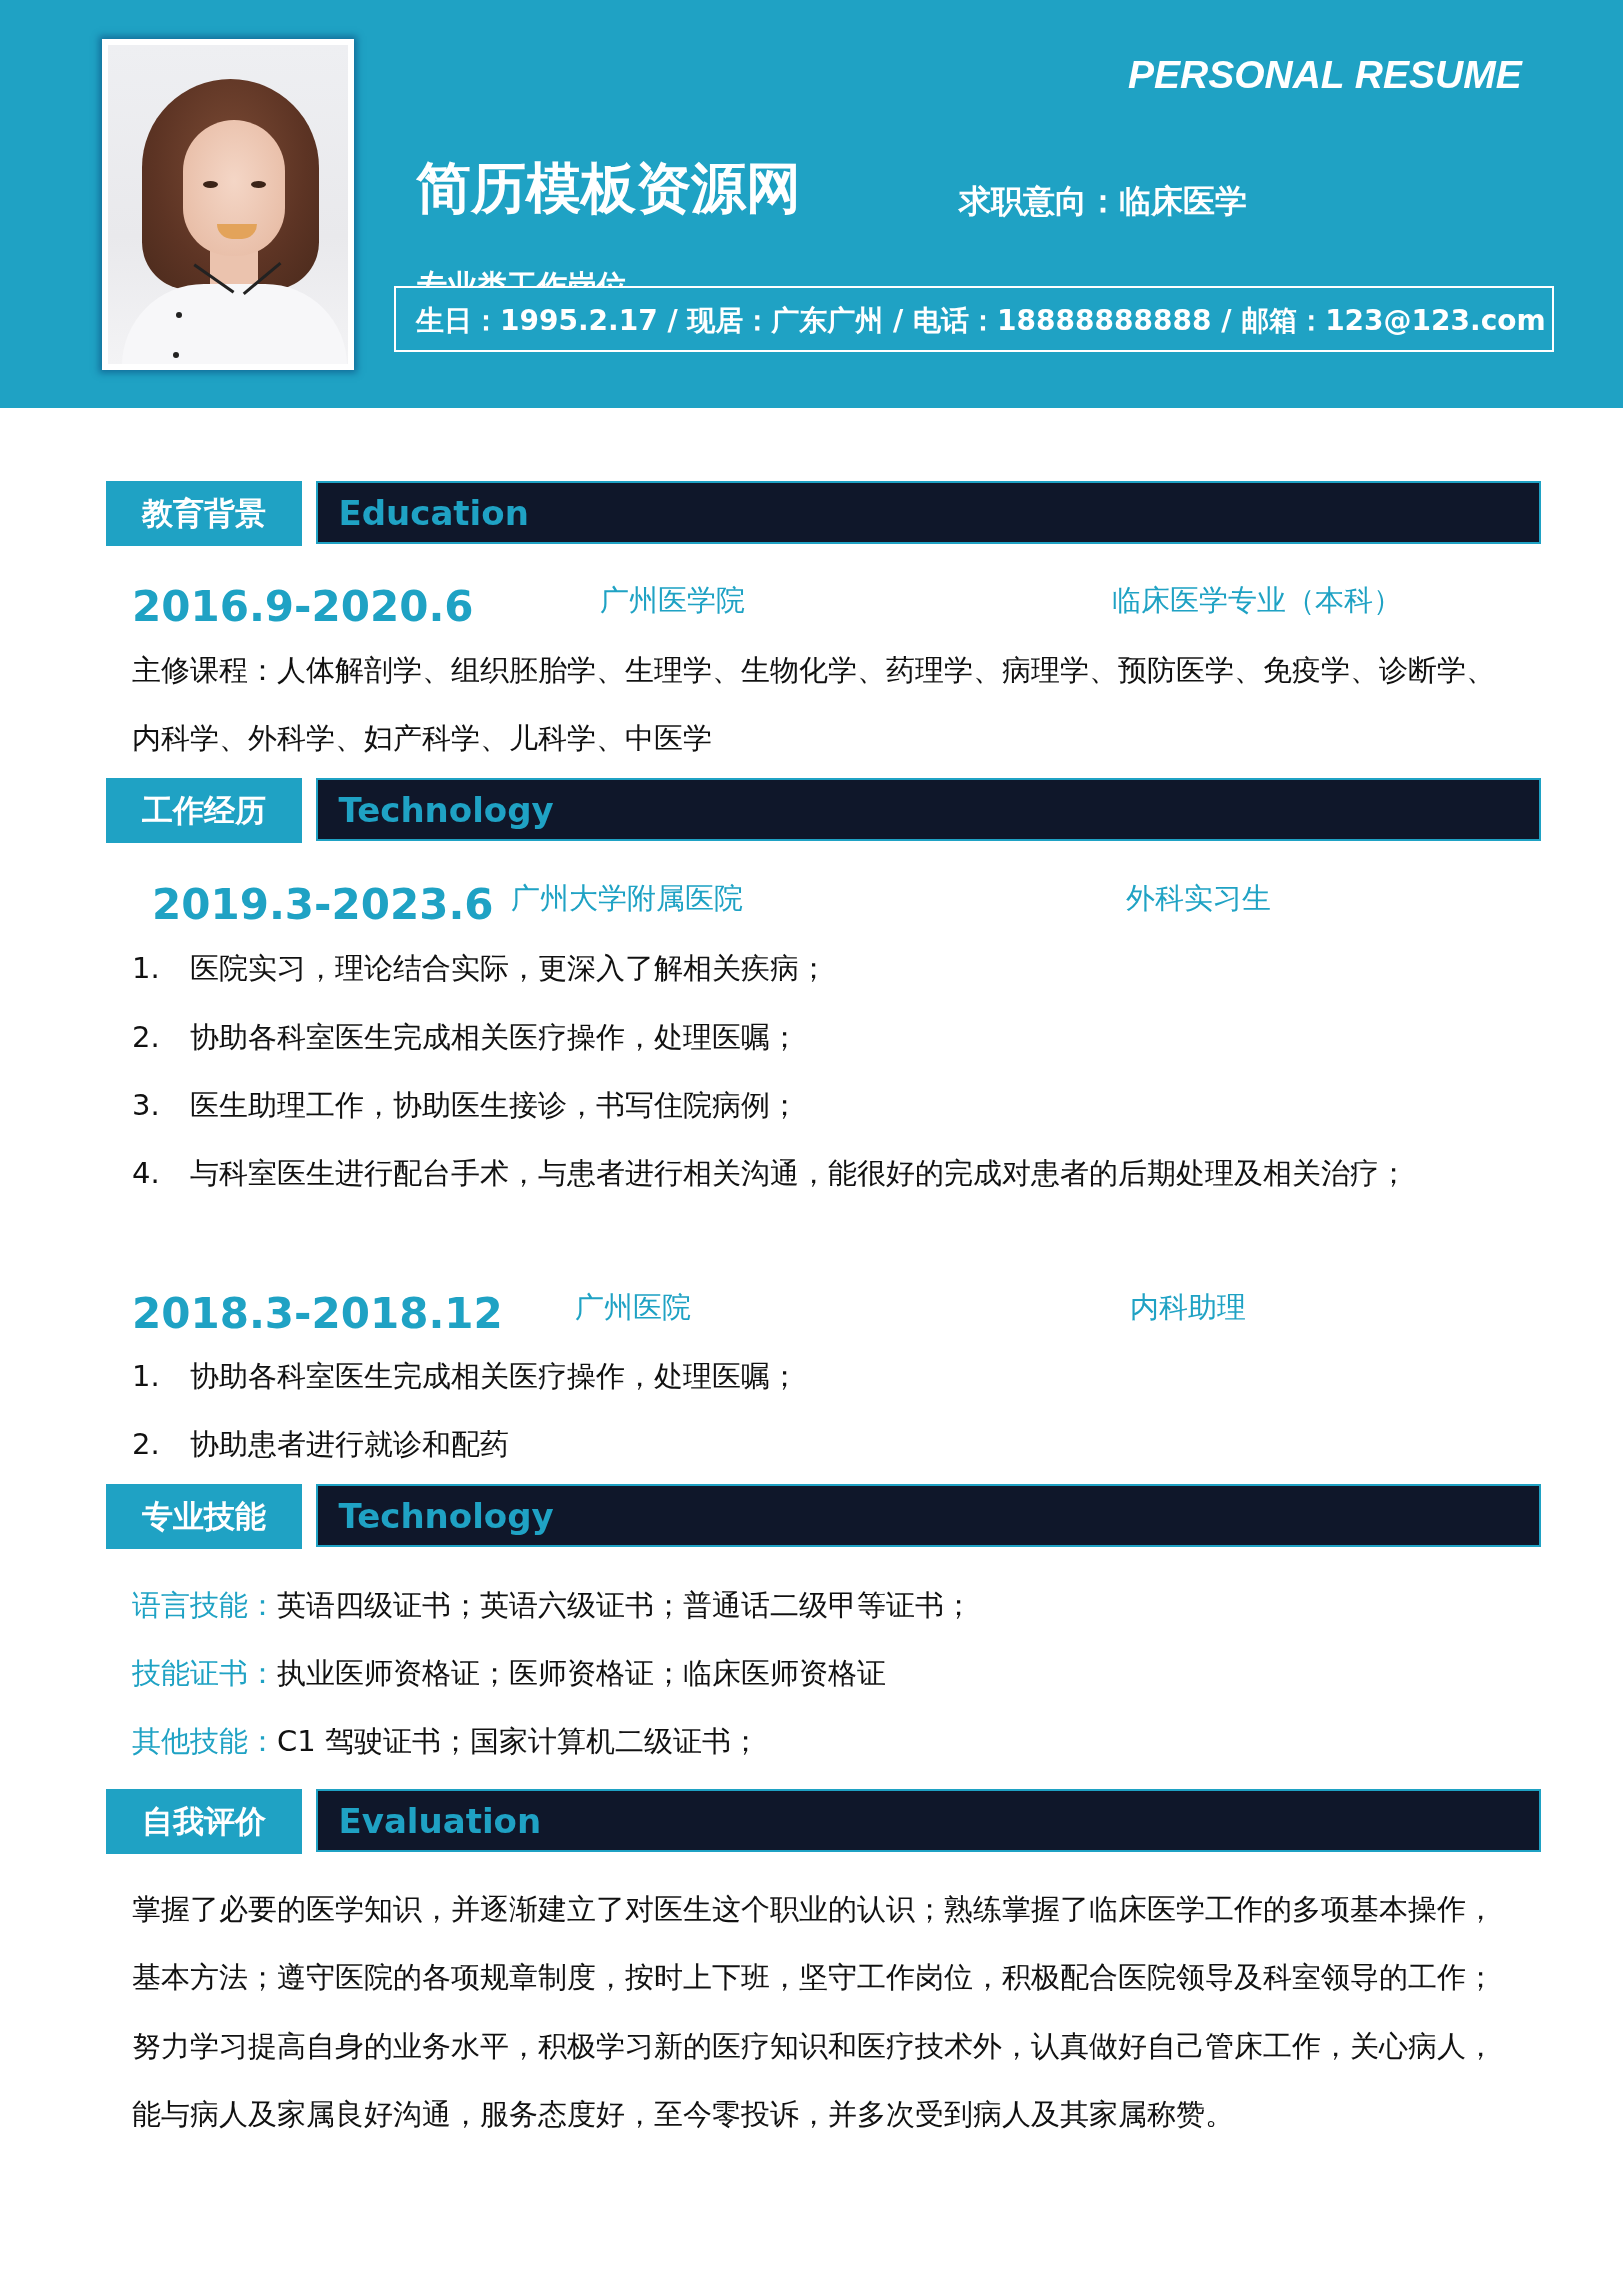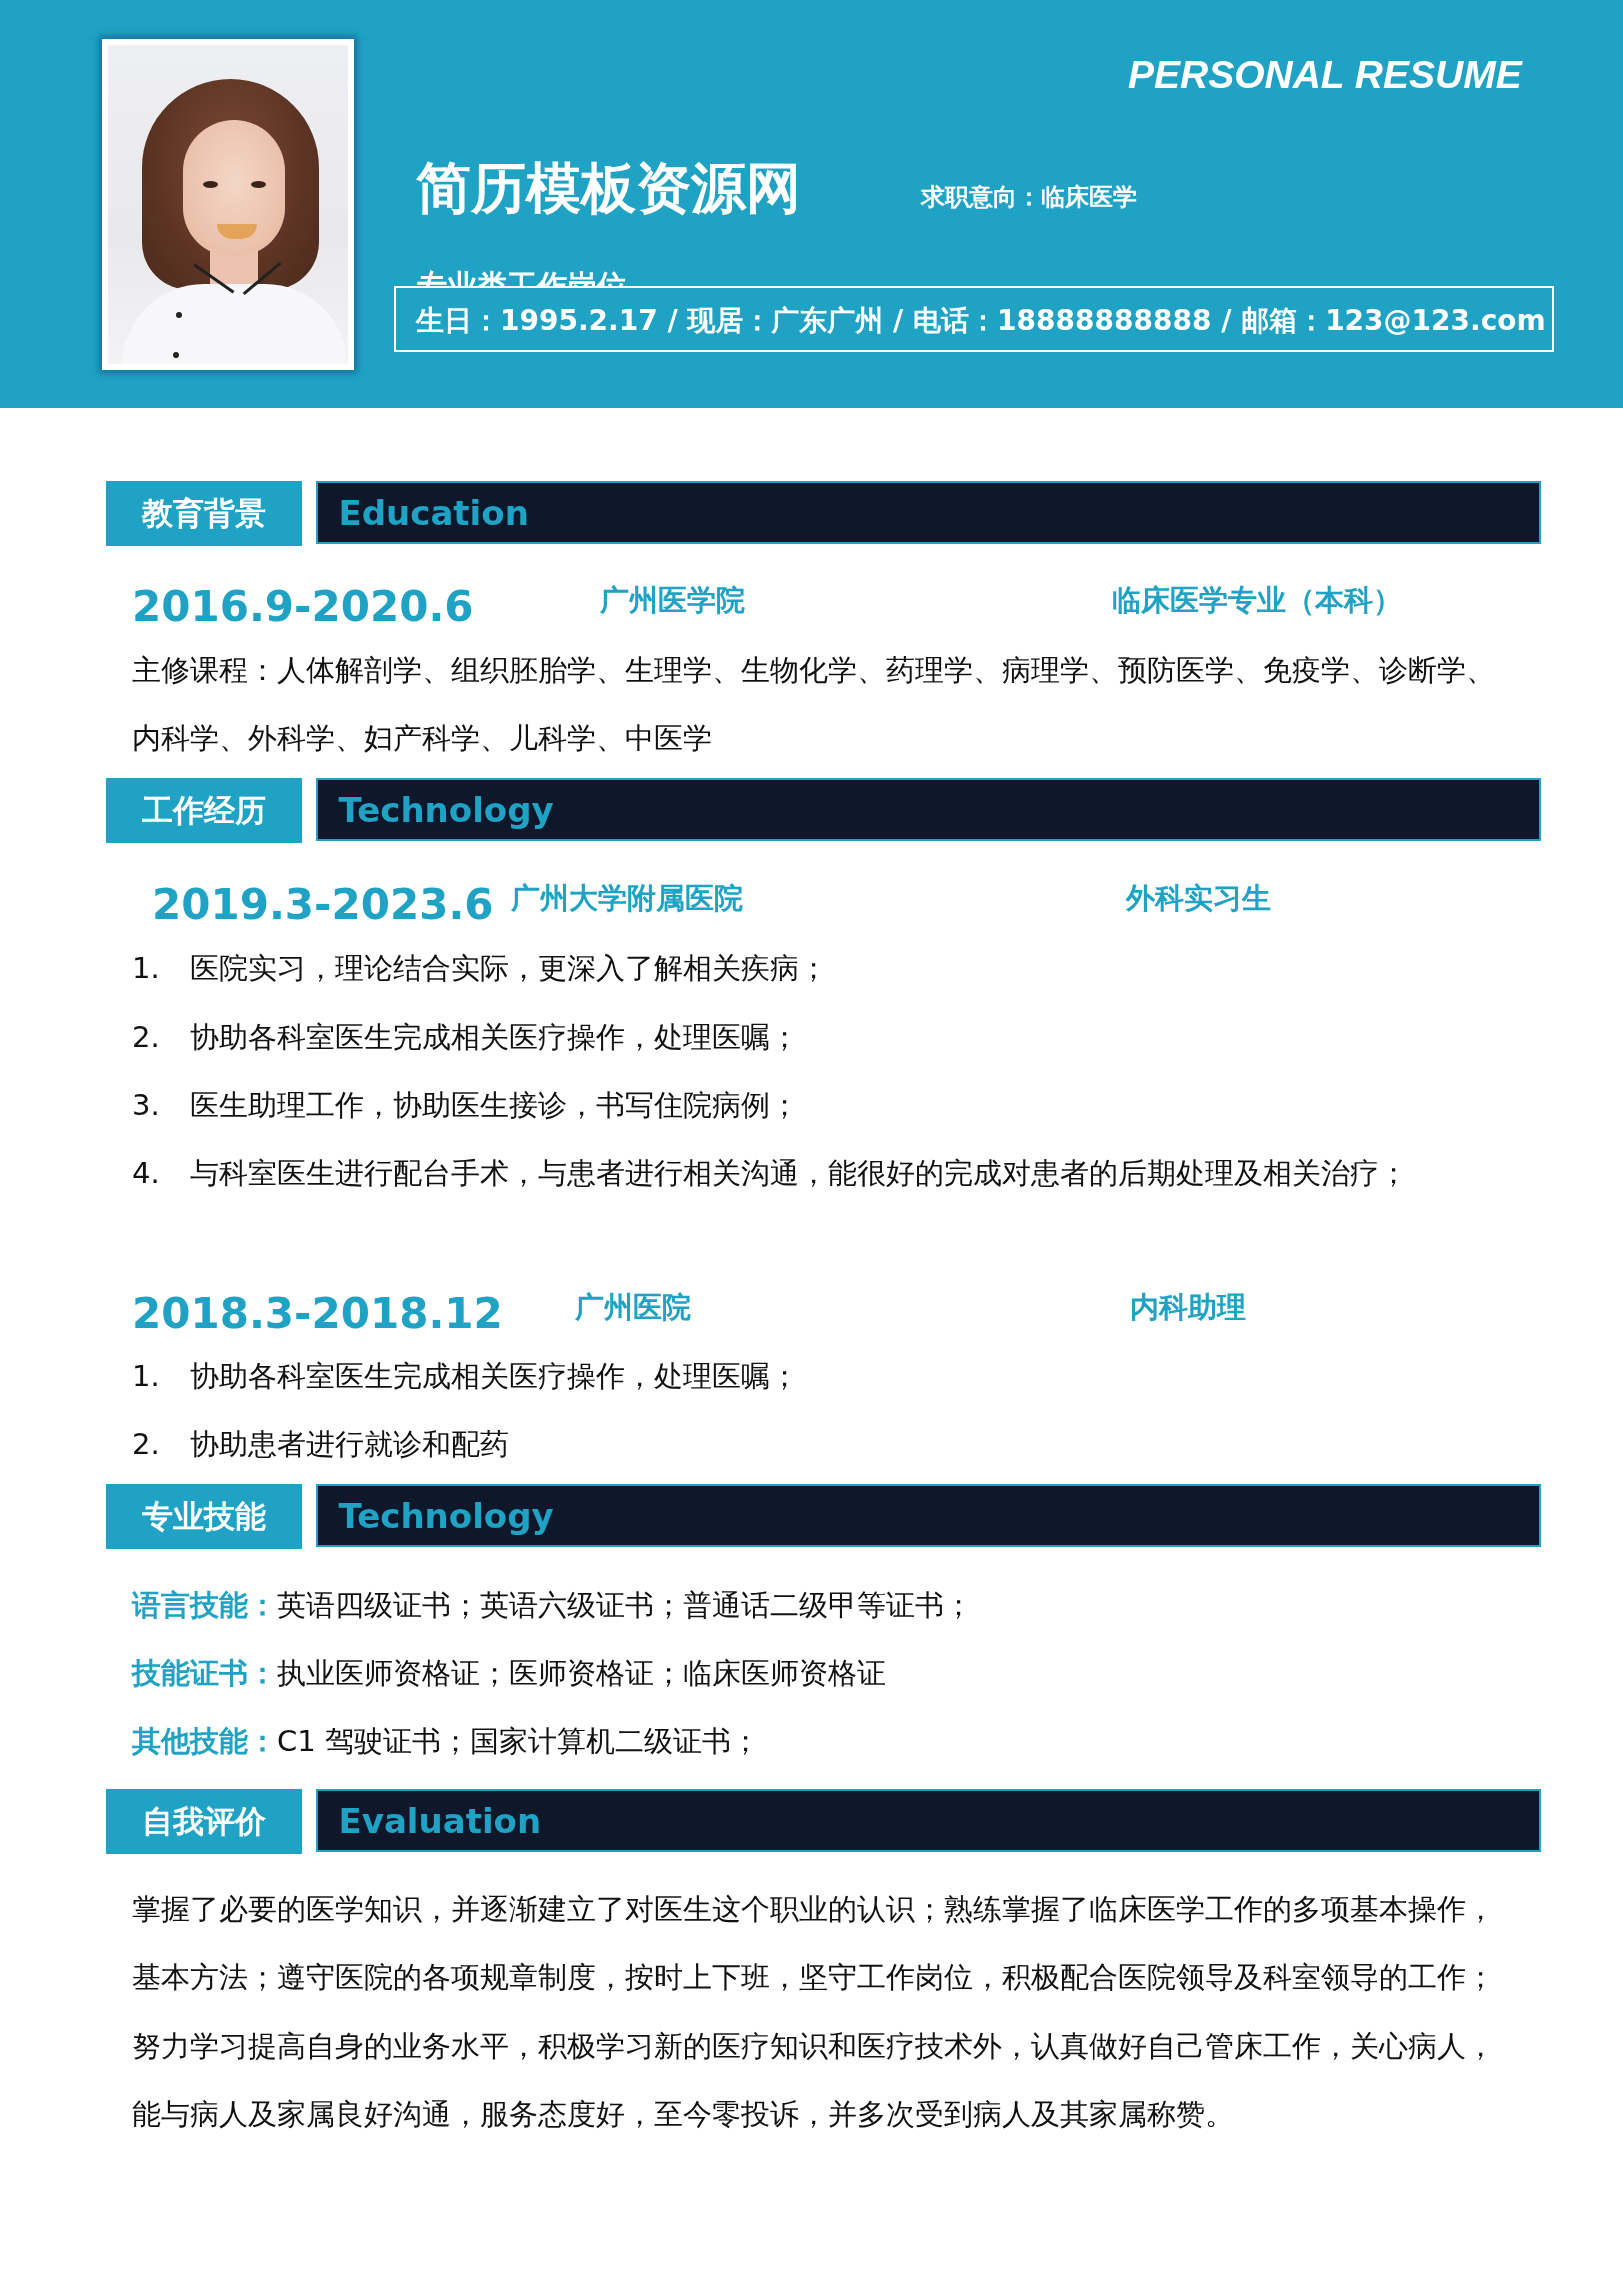--- a/index.html
+++ b/index.html
@@ -60,21 +60,21 @@
     left: 1128px; top: 53px;
     font-family: "Liberation Sans", sans-serif;
     font-size: 39px; font-weight: bold; font-style: italic;
     color: #ffffff; letter-spacing: 0px;
   }
   .name {
     left: 416px; top: 161px; font-size: 55px; font-weight: bold; color: #ffffff;
     letter-spacing: 0px; line-height: 1;
   }
   .job-intent {
-    left: 921px; top: 185px; font-size: 24px; font-weight: bold; color: #ffffff; line-height: 1;
+    left: 959px; top: 185px; font-size: 32px; font-weight: bold; color: #ffffff; line-height: 1;
   }
   .subtitle-clip {
     position: absolute; left: 409px; top: 259px; width: 341px; height: 27px; overflow: hidden;
   }
   .subtitle {
     position: absolute; left: 8.2px; top: 12.3px; font-size: 30px; font-weight: bold; color: #ffffff; line-height: 1; white-space: nowrap;
   }
   .contact-box {
     position: absolute; left: 394px; top: 286px; width: 1156px; height: 62px;
     border: 2px solid #ffffff;
@@ -95,21 +95,21 @@
     position: absolute; left: 316px; width: 1221px; height: 59px;
     border: 2.7px solid #1fa2c4; background: #0f172a;
   }
   .sec-en {
     position: absolute; left: 20.5px; top: 0; height: 59px; display: flex; align-items: center;
     font-size: 34px; font-weight: bold; color: #1fa2c4; white-space: nowrap;
     font-family: "DejaVu Sans", sans-serif;
   }
 
   
-  .blue-b { color: #1fa2c4; font-weight: bold; }
+  .blue-b { color: #1fa2c4; font-weight: normal; }
   .row-text { font-size: 29px; line-height: 1; }
   .date { font-size: 42px; font-weight: bold; color: #1fa2c4; line-height: 1; }
   .num { font-size: 29px; line-height: 1; color: #111; }
 </style>
 </head>
 <body>
 
 <div class="header-band">
   <div class="photo-frame">
     <div class="photo">

